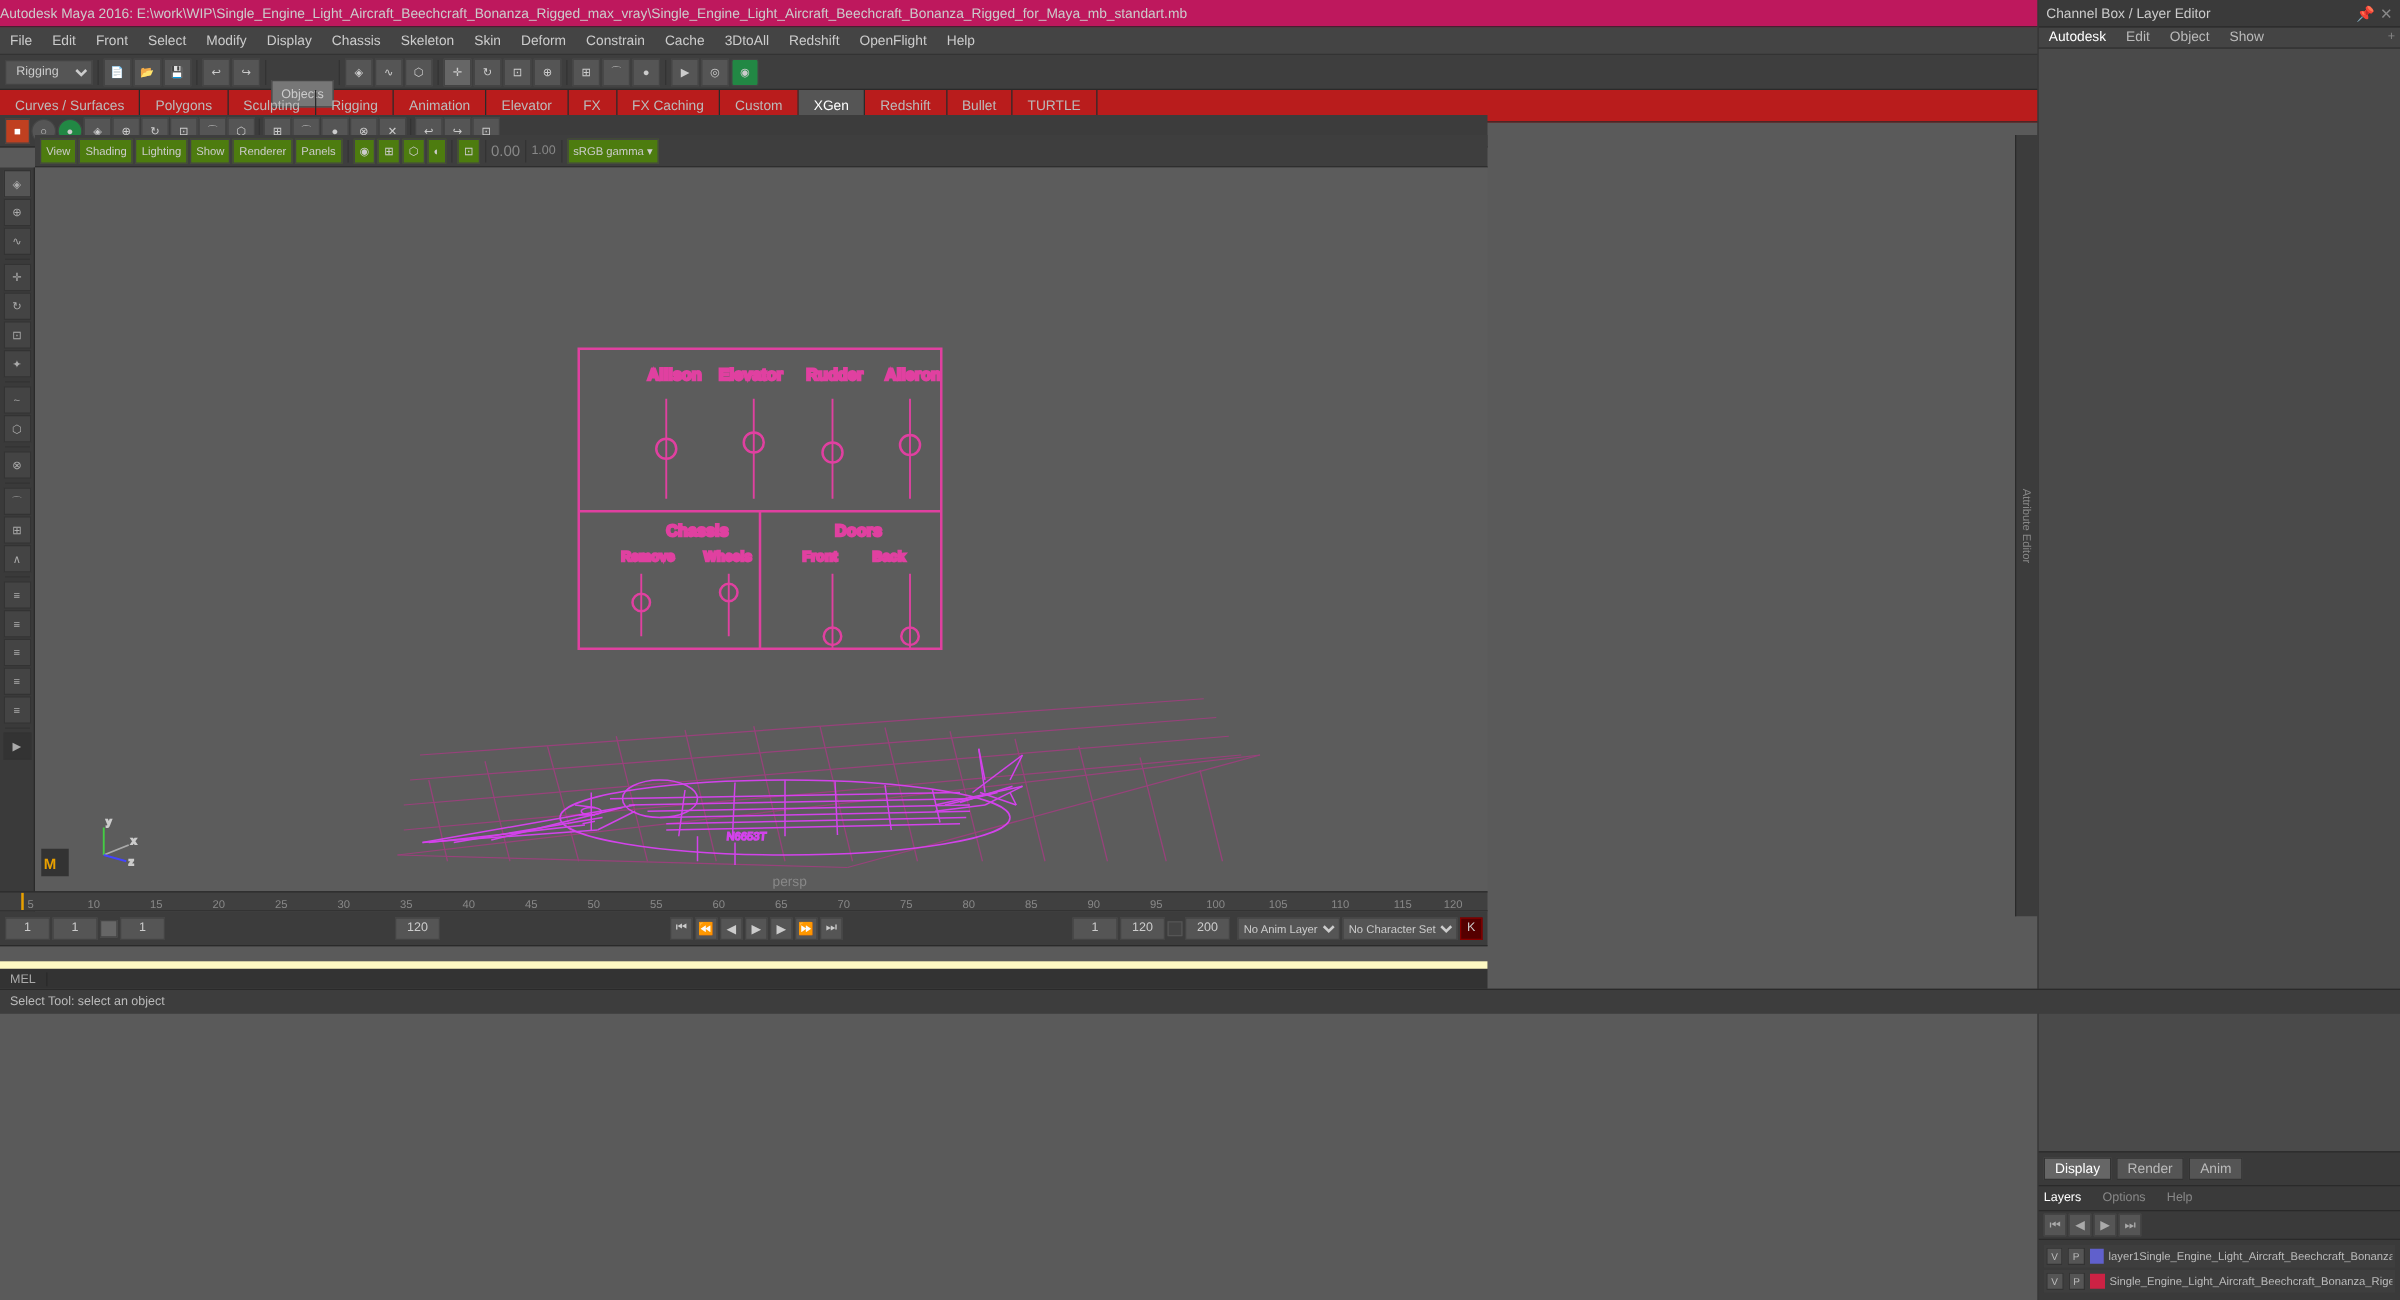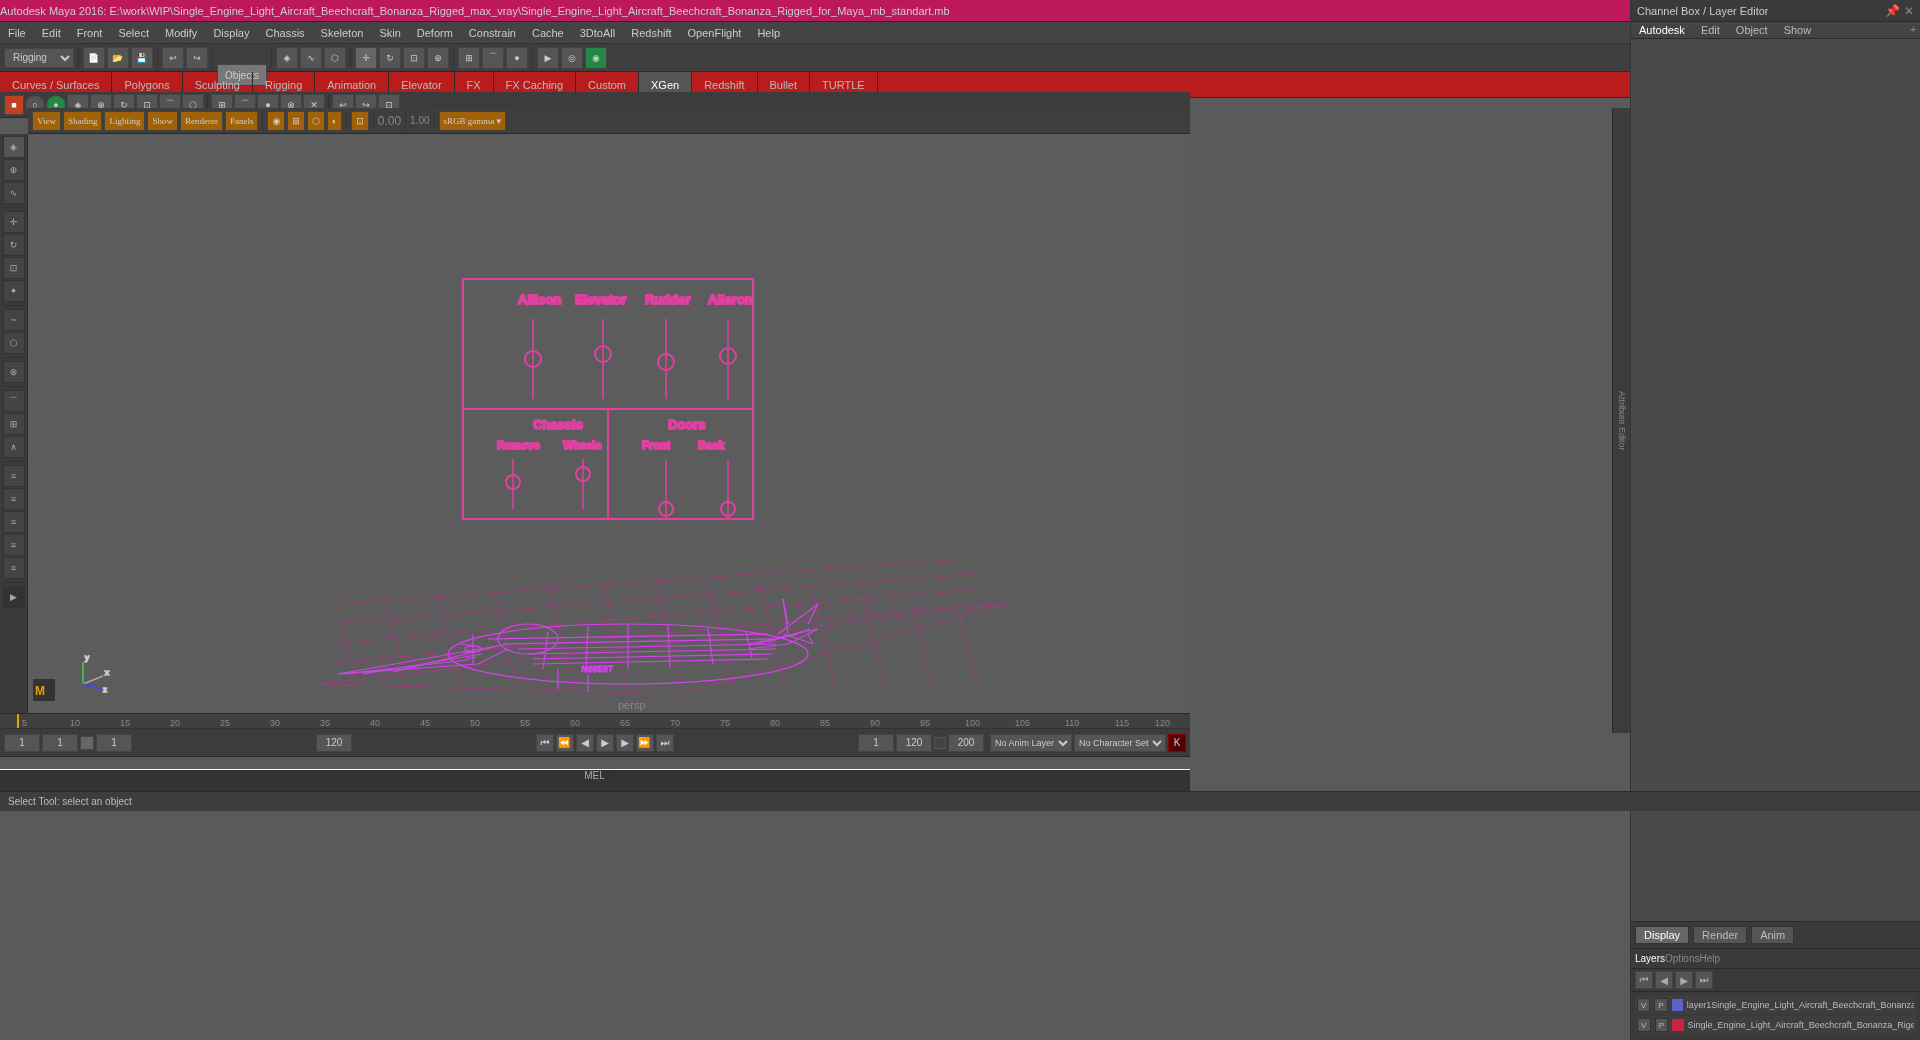--- a/index.html
+++ b/index.html
@@ -69,21 +69,21 @@
     .layer-color { width: 12px; height: 12px; }
     .layer-v { width: 14px; height: 14px; background: #555; border: 1px solid #333; display: flex; align-items: center; justify-content: center; font-size: 8px; cursor: pointer; }
     .nav-btn { width: 18px; height: 18px; background: #555; border: 1px solid #444; display: flex; align-items: center; justify-content: center; font-size: 10px; color: #aaa; cursor: pointer; }
 
     
     #vp-toolbar {
       position: absolute; left: 28px; top: 108px; width: 1162px; height: 26px;
       background: #3e3e3e; display: flex; align-items: center; gap: 2px; padding: 0 4px;
       border-bottom: 1px solid #2a2a2a;
     }
-    .vp-btn { height: 20px; padding: 0 4px; background: #a16207; border: 1px solid #444; color: #ccc; font-size: 9px; cursor: pointer; display: flex; align-items: center; font-family: Liberation Serif, serif; }
+    .vp-btn { height: 20px; padding: 0 4px; background: #4d7c0f; border: 1px solid #444; color: #ccc; font-size: 9px; cursor: pointer; display: flex; align-items: center; }
     .vp-sep { width: 1px; height: 18px; background: #333; margin: 0 2px; }
 
     
     #complete-bottom {
       position: absolute; left: 0; top: 713px; width: 1190px;
     }
 
     #tl-area {
       height: 16px; background: #404040; position: relative; overflow: hidden;
       border-top: 1px solid #2a2a2a; border-bottom: 1px solid #333;
@@ -441,21 +441,21 @@
 
   <div id="rp-content" style="height:320px;"></div>
 
   <div id="rp-bottom">
     <div id="disp-tabs">
       <div class="disp-tab active">Display</div>
       <div class="disp-tab">Render</div>
       <div class="disp-tab">Anim</div>
     </div>
 
-    <div style="display:flex;gap:0;padding:4px;border-bottom:1px solid #2a2a2a;">
+    <div style="display:flex;gap:17px;padding:4px;border-bottom:1px solid #2a2a2a;">
       <span style="color:#fff;font-size:10px;cursor:pointer;">Layers</span>
       <span style="color:#888;font-size:10px;cursor:pointer;">Options</span>
       <span style="color:#888;font-size:10px;cursor:pointer;">Help</span>
     </div>
 
     <div style="display:flex;gap:2px;padding:2px 4px;border-bottom:1px solid #2a2a2a;">
       <div class="nav-btn">⏮</div>
       <div class="nav-btn">◀</div>
       <div class="nav-btn">▶</div>
       <div class="nav-btn">⏭</div>
@@ -541,20 +541,20 @@
     </div>
     <div>
       <select style="background:#555;border:1px solid #444;color:#ccc;font-size:9px;height:18px;">
         <option>No Character Set</option>
       </select>
     </div>
     <div class="pb-btn" style="background:#550000;border-color:#880000;">K</div>
   </div>
 </div>
 
-<div style="position:absolute;left:0;top:769px;width:1190px;height:22px;background:#333;display:flex;align-items:center;border-top:1px solid #fef9c3;flex-direction:column;">
+<div style="position:absolute;left:0;top:769px;width:1190px;height:22px;background:#333;display:flex;align-items:center;border-top:6px solid #fef9c3;">
   <span style="color:#aaa;font-size:10px;padding:0 8px;border-right:1px solid #2a2a2a;">MEL</span>
   <input type="text" style="flex: 1 1 0%; background: transparent; border: none; color: rgb(204, 204, 204); font-size: 10px; padding: 0px 6px; outline: none;">
 </div>
 
 <div style="position:absolute;left:0;top:791px;width:1920px;height:20px;background:#3d3d3d;display:flex;align-items:center;padding:0 8px;border-top:1px solid #2a2a2a;">
   <span style="color:#bbb;font-size:10px;">Select Tool: select an object</span>
 </div>
 
 </body></html>

